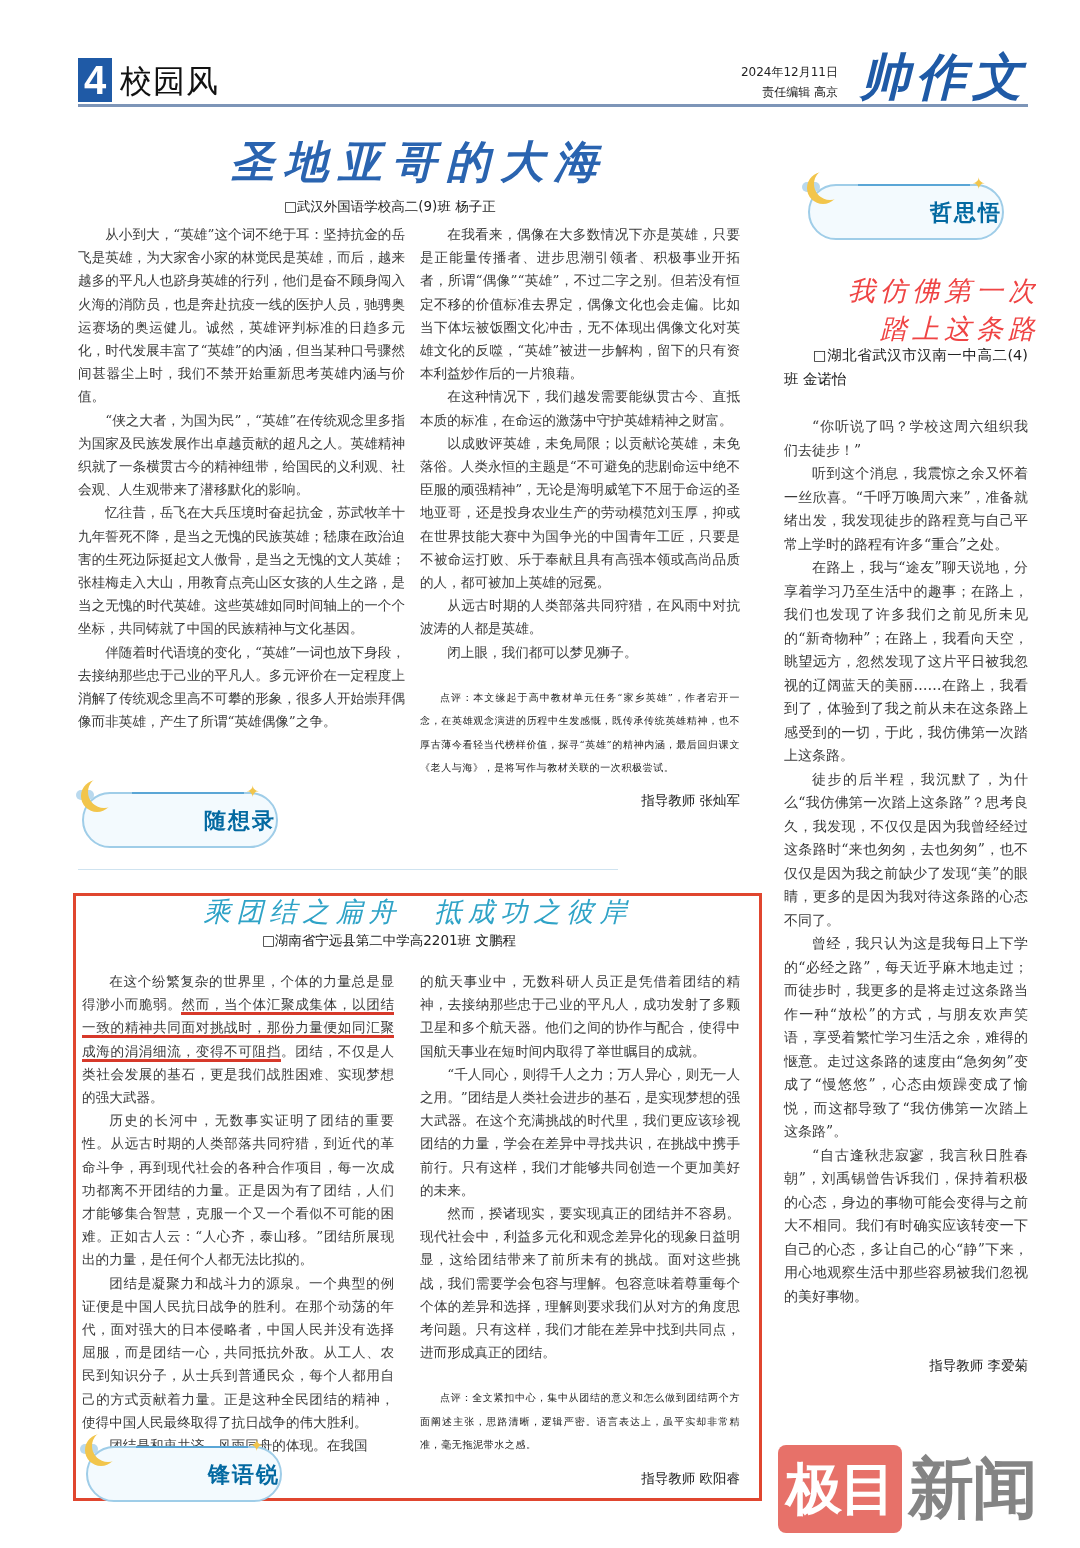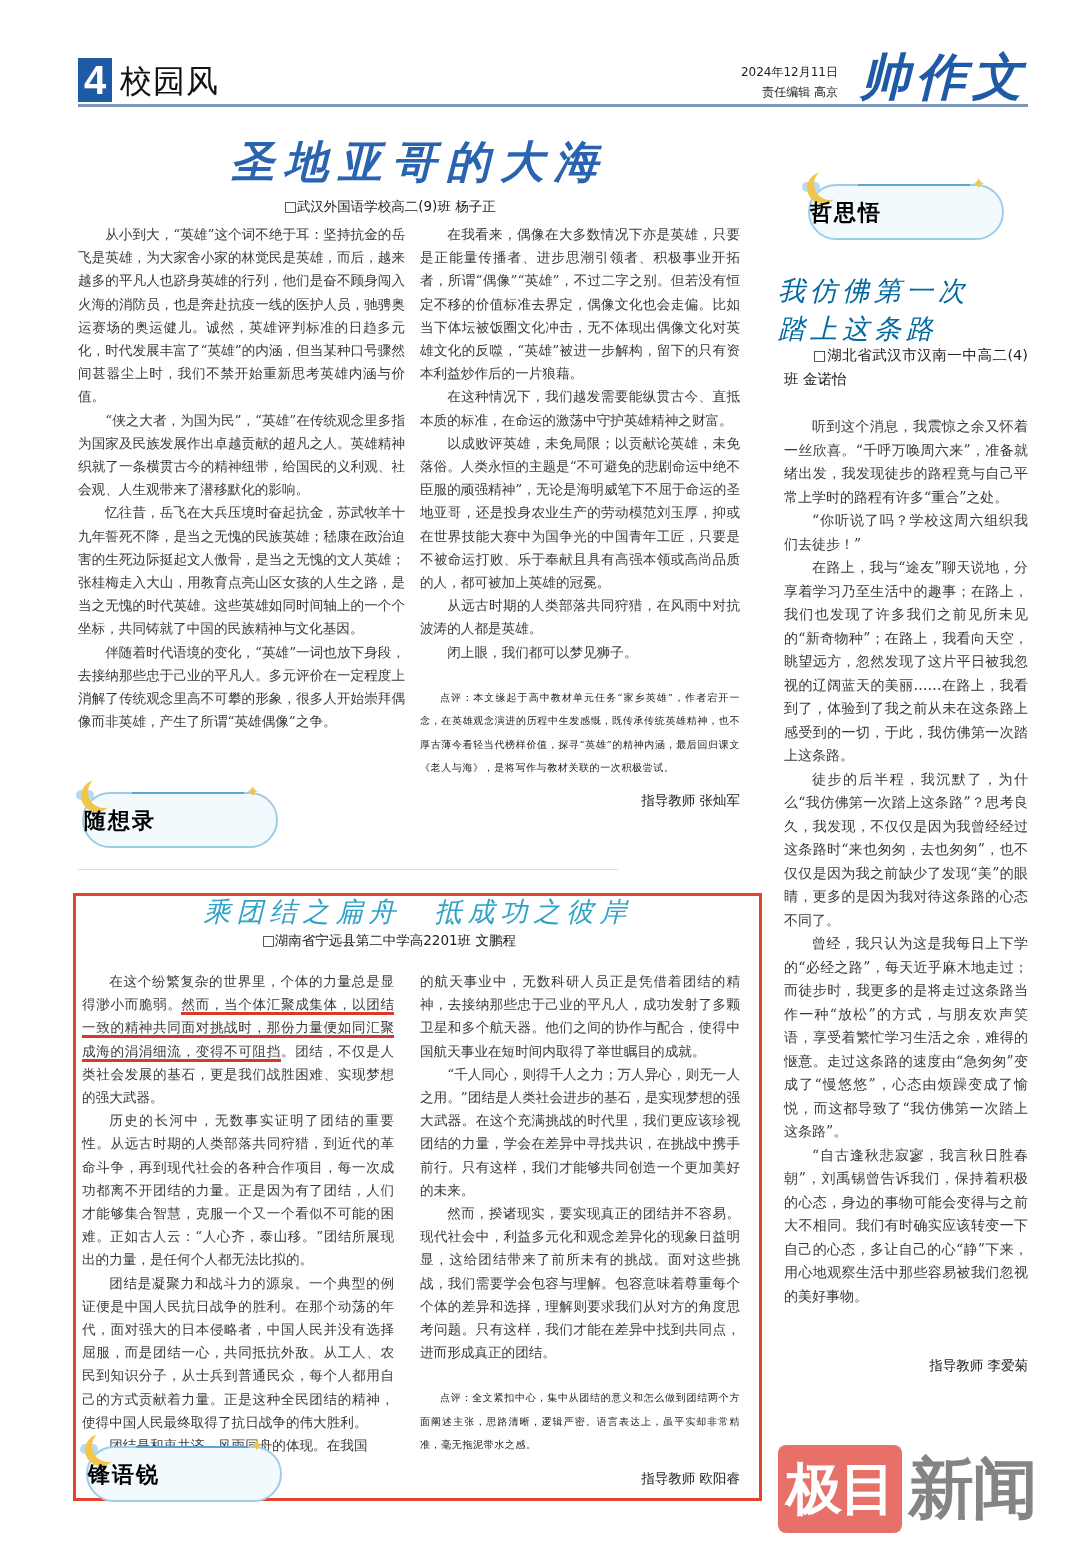--- a/index.html
+++ b/index.html
@@ -18,30 +18,30 @@
   
   .col { position: absolute; font-size: 13.6px; line-height: 23.2px; color: #3a3a3a; text-align: justify; }
   .col p { text-indent: 2em; }
   .col p.noindent { text-indent: 0; }
   .comment { font-family: "DejaVu Serif", serif; font-size: 10px; line-height: 23.4px; color: #222; letter-spacing: 0.6px; text-indent: 2em; text-align: justify; }
   .teacher { font-family: "DejaVu Sans", sans-serif; font-size: 13.5px; color: #222; text-align: right; margin-top: 10px; }
 
   
   .title-main { position: absolute; left: 230px; top: 133px; font-family: "DejaVu Serif", serif; font-style: italic; font-weight: bold; font-size: 44px; color: #2a64b0; letter-spacing: 10px; }
   .byline { position: absolute; font-family: "DejaVu Sans", sans-serif; font-size: 13.5px; color: #222; }
-  .title-right { position: absolute; left: 778px; top: 272px; width: 262px; text-align: left; font-family: "DejaVu Serif", serif; font-style: italic; font-size: 27px; line-height: 38px; color: #0369a1; letter-spacing: 5px; }
+  .title-right { position: absolute; left: 778px; top: 272px; width: 262px; text-align: right; font-family: "DejaVu Serif", serif; font-style: italic; font-size: 27px; line-height: 38px; color: #ef4444; letter-spacing: 5px; }
   .title-boxed { position: absolute; left: 78px; top: 894px; width: 680px; text-align: center; font-family: "DejaVu Serif", serif; font-style: italic; font-size: 27px; color: #2fa3c7; letter-spacing: 6px; }
 
   
   .badge { position: absolute; width: 196px; height: 56px; border: 2px solid #9fcde8; border-radius: 28px; background: #f3fafe; }
   .badge .line { position: absolute; left: 48px; top: -2px; width: 112px; height: 2px; background: #5aa6d6; }
   .badge .moon { position: absolute; left: 4px; top: -18px; width: 32px; height: 32px; border-radius: 50%; box-shadow: -7px 4px 0 0 #f2c54b; }
   .badge .cloud { position: absolute; left: -8px; top: -4px; width: 18px; height: 10px; border-radius: 8px; background: #b9d9ee; }
   .badge .star { position: absolute; left: 162px; top: -12px; font-size: 16px; color: #f2c54b; font-family: "DejaVu Sans", sans-serif; }
-  .badge .label { position: absolute; left: 0; right: 0; top: 12px; text-align: left; font-family: "DejaVu Sans", sans-serif; font-weight: bold; font-size: 22px; color: #000000; letter-spacing: 2px; }
+  .badge .label { position: absolute; left: 0; right: 0; top: 12px; text-align: right; font-family: "DejaVu Sans", sans-serif; font-weight: bold; font-size: 22px; color: #0369a1; letter-spacing: 2px; }
 
   
   .redbox { position: absolute; left: 73px; top: 893px; width: 689px; height: 608px; border: 3px solid #e0462f; }
   .underline { border-bottom: 3px solid #d7392a; }
   .hr-light { position: absolute; left: 78px; top: 869px; width: 540px; height: 1px; background: #cfe3f0; }
 
   
   .wm { position: absolute; left: 778px; top: 1445px; width: 282px; height: 92px; padding-left: 24px; }
   .wm .wm-box { position: absolute; left: 0; top: 0; width: 124px; height: 88px; background: rgba(226,82,72,0.82); border-radius: 8px;
                 color: #fff; font-family: "DejaVu Sans", sans-serif; font-weight: bold; font-size: 56px; line-height: 88px; text-align: center; letter-spacing: -2px; }
@@ -130,22 +130,22 @@
 </div>
 
 <div class="title-right">
   <div>我仿佛第一次</div>
   <div>踏上这条路</div>
 </div>
 
 <div class="col" style="left:784px; top:344px; width:244px; font-size:14px; line-height:23.5px;">
   <p style="font-family:'DejaVu Sans',sans-serif; color:#222; font-size:14.5px;">□湖北省武汉市汉南一中高二(4)班 金诺怡</p>
   <div style="height:24px"></div>
+  <p>“你听说了吗？学校这周六组织我们去徒步！”</p>
   <p>听到这个消息，我震惊之余又怀着一丝欣喜。“千呼万唤周六来”，准备就绪出发，我发现徒步的路程竟与自己平常上学时的路程有许多“重合”之处。</p>
-  <p>“你听说了吗？学校这周六组织我们去徒步！”</p>
   <p>在路上，我与“途友”聊天说地，分享着学习乃至生活中的趣事；在路上，我们也发现了许多我们之前见所未见的“新奇物种”；在路上，我看向天空，眺望远方，忽然发现了这片平日被我忽视的辽阔蓝天的美丽……在路上，我看到了，体验到了我之前从未在这条路上感受到的一切，于此，我仿佛第一次踏上这条路。</p>
   <p>徒步的后半程，我沉默了，为什么“我仿佛第一次踏上这条路”？思考良久，我发现，不仅仅是因为我曾经经过这条路时“来也匆匆，去也匆匆”，也不仅仅是因为我之前缺少了发现“美”的眼睛，更多的是因为我对待这条路的心态不同了。</p>
   <p>曾经，我只认为这是我每日上下学的“必经之路”，每天近乎麻木地走过；而徒步时，我更多的是将走过这条路当作一种“放松”的方式，与朋友欢声笑语，享受着繁忙学习生活之余，难得的惬意。走过这条路的速度由“急匆匆”变成了“慢悠悠”，心态由烦躁变成了愉悦，而这都导致了“我仿佛第一次踏上这条路”。</p>
   <p>“自古逢秋悲寂寥，我言秋日胜春朝”，刘禹锡曾告诉我们，保持着积极的心态，身边的事物可能会变得与之前大不相同。我们有时确实应该转变一下自己的心态，多让自己的心“静”下来，用心地观察生活中那些容易被我们忽视的美好事物。</p>
   <div style="height:36px"></div>
   <div class="teacher">指导教师 李爱菊</div>
 </div>
 
 <div class="wm">
   <div class="wm-box">极目</div>

